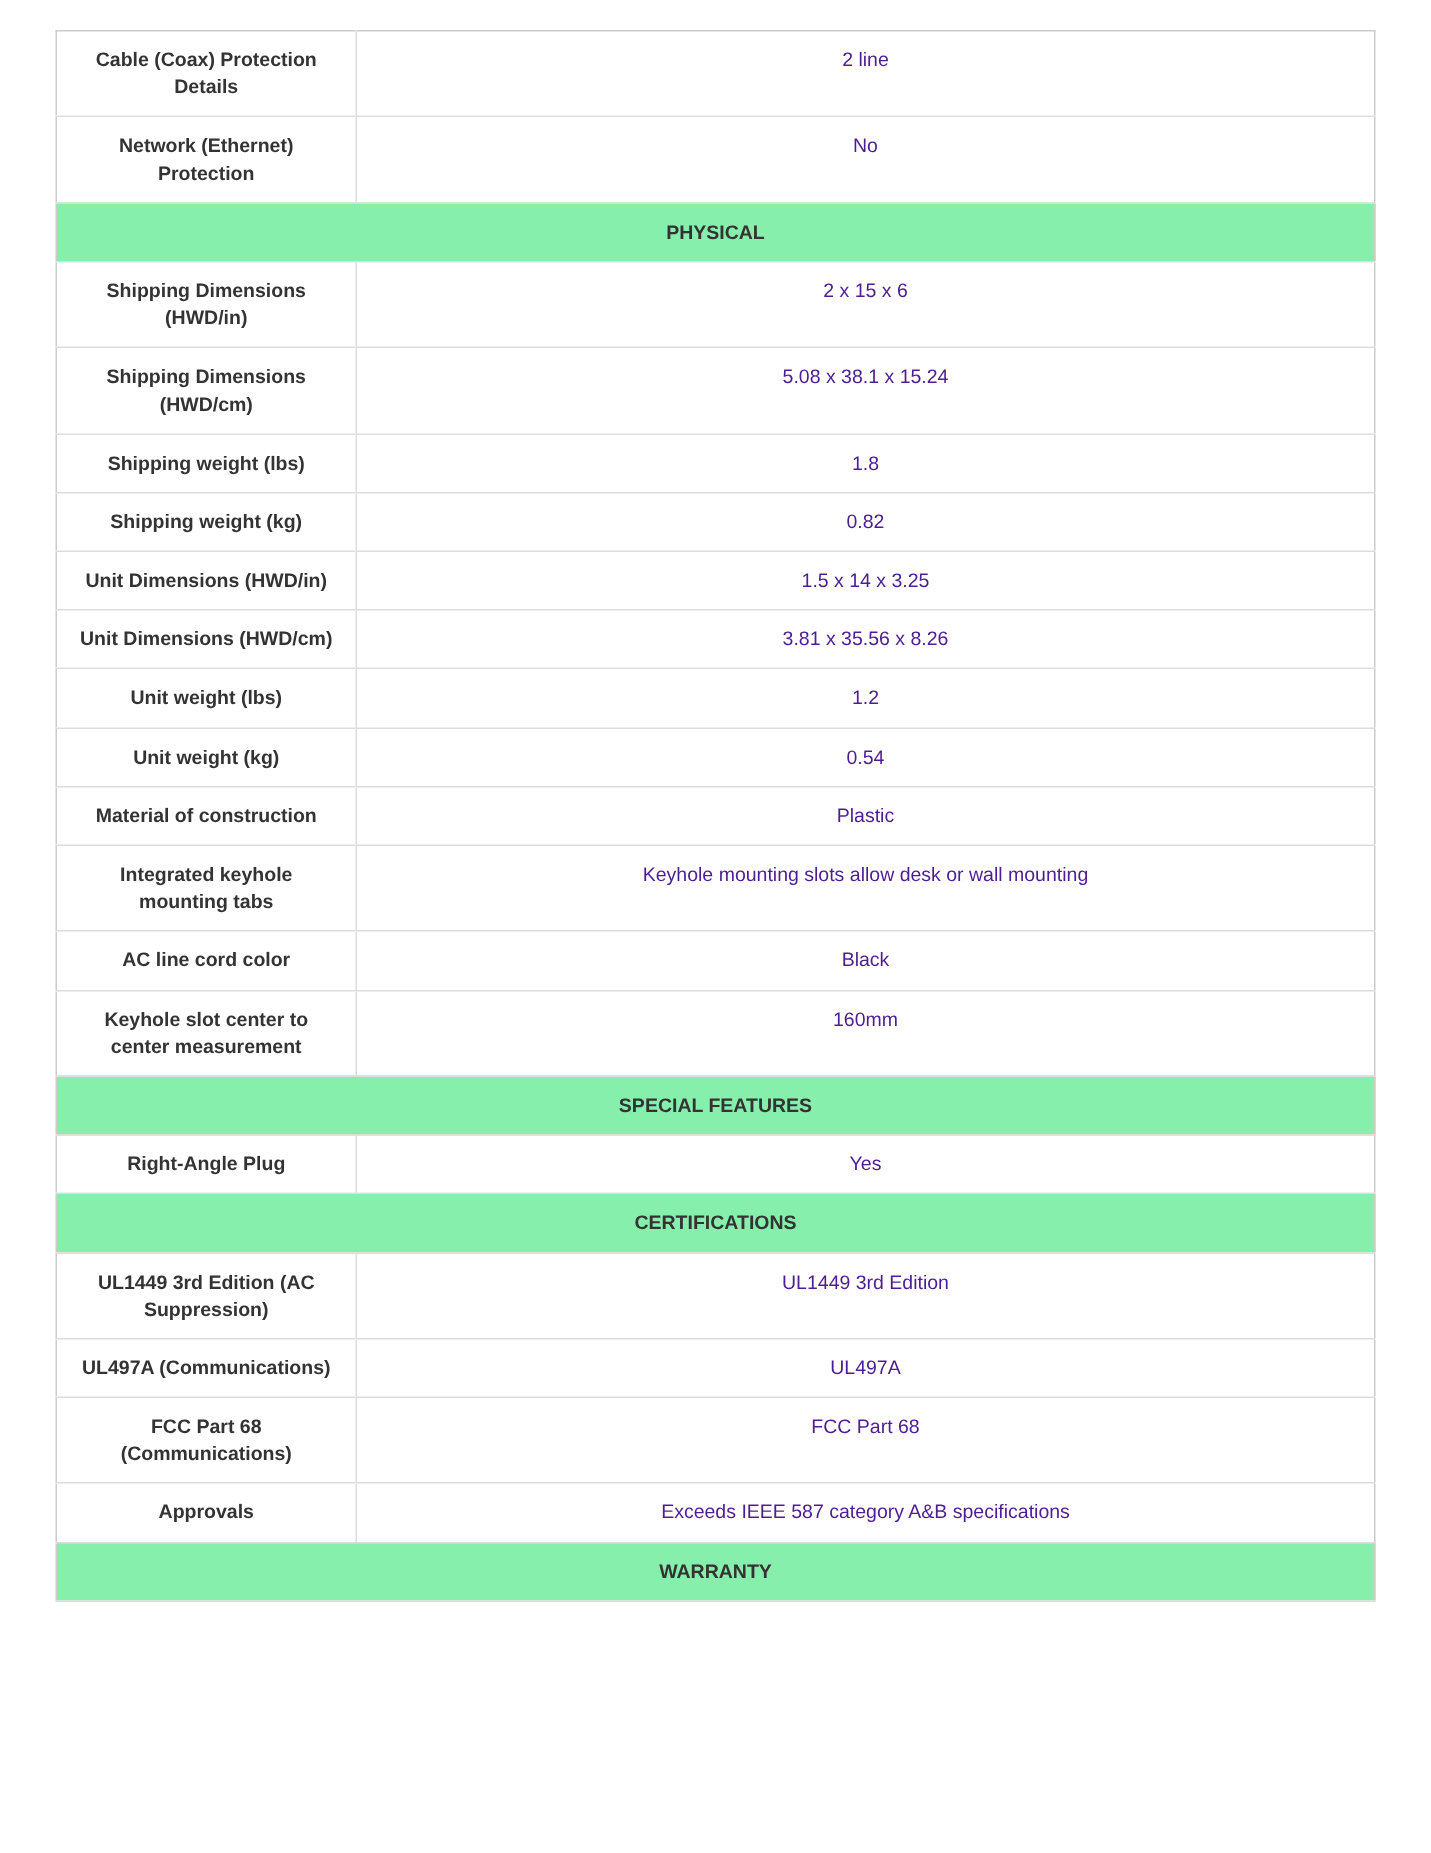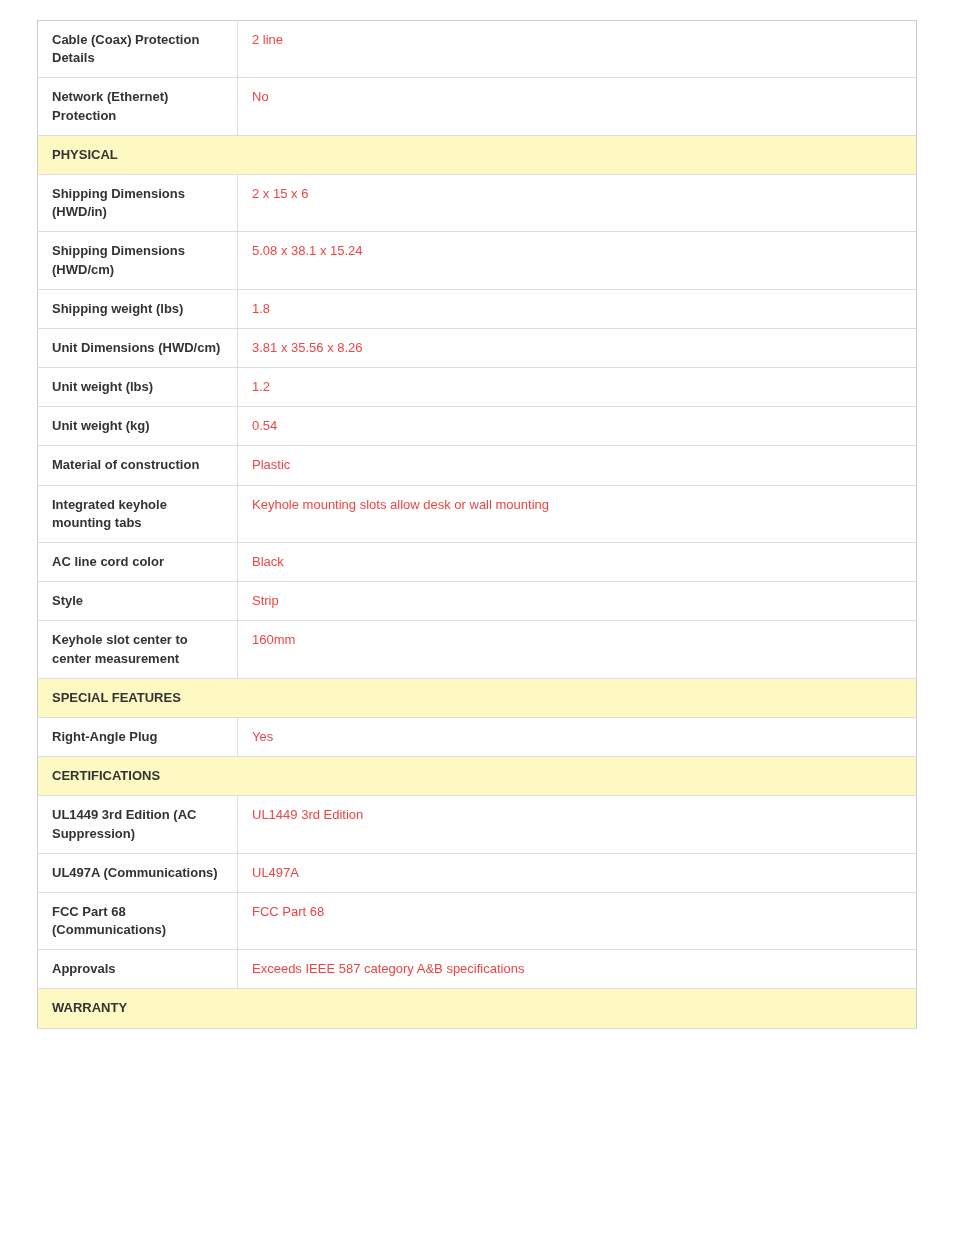--- a/index.html
+++ b/index.html
@@ -16,34 +16,35 @@
       border: 1px solid #ccc;
       border-collapse: collapse;
     }
     .spec-table tr {
       border-bottom: 1px solid #ddd;
     }
     .spec-table td {
       padding: 10px 14px;
       vertical-align: top;
       line-height: 1.4;
+      text-align: center;
     }
     .spec-table .label-col {
       width: 200px;
       font-weight: 600;
       color: #333;
     }
     .spec-table .value-col {
-      color: #ef4444;
+      color: #4c1d95;
       border-left: 1px solid #ddd;
     }
     .section-header td {
       font-weight: 700;
       font-size: 13px;
-      background: #fef9c3;
+      background: #86efac;
       padding: 10px 14px;
       border-bottom: 1px solid #ddd;
       color: #333;
     }
   </style>
 </head>
 <body>
 
 <table class="spec-table">
   <tbody id="spec-tbody">
@@ -64,20 +65,28 @@
       </tr>
       <tr>
         <td class="label-col">Shipping Dimensions (HWD/cm)</td>
         <td class="value-col">5.08 x 38.1 x 15.24</td>
       </tr>
       <tr>
         <td class="label-col">Shipping weight (lbs)</td>
         <td class="value-col">1.8</td>
       </tr>
       <tr>
+        <td class="label-col">Shipping weight (kg)</td>
+        <td class="value-col">0.82</td>
+      </tr>
+      <tr>
+        <td class="label-col">Unit Dimensions (HWD/in)</td>
+        <td class="value-col">1.5 x 14 x 3.25</td>
+      </tr>
+      <tr>
         <td class="label-col">Unit Dimensions (HWD/cm)</td>
         <td class="value-col">3.81 x 35.56 x 8.26</td>
       </tr>
       <tr>
         <td class="label-col">Unit weight (lbs)</td>
         <td class="value-col">1.2</td>
       </tr>
       <tr>
         <td class="label-col">Unit weight (kg)</td>
         <td class="value-col">0.54</td>
@@ -86,24 +95,20 @@
         <td class="label-col">Material of construction</td>
         <td class="value-col">Plastic</td>
       </tr>
       <tr>
         <td class="label-col">Integrated keyhole mounting tabs</td>
         <td class="value-col">Keyhole mounting slots allow desk or wall mounting</td>
       </tr>
       <tr>
         <td class="label-col">AC line cord color</td>
         <td class="value-col">Black</td>
-      </tr>
-      <tr>
-        <td class="label-col">Style</td>
-        <td class="value-col">Strip</td>
       </tr>
       <tr>
         <td class="label-col">Keyhole slot center to center measurement</td>
         <td class="value-col">160mm</td>
       </tr>
       <tr class="section-header">
         <td colspan="2">SPECIAL FEATURES</td>
       </tr>
       <tr>
         <td class="label-col">Right-Angle Plug</td>

